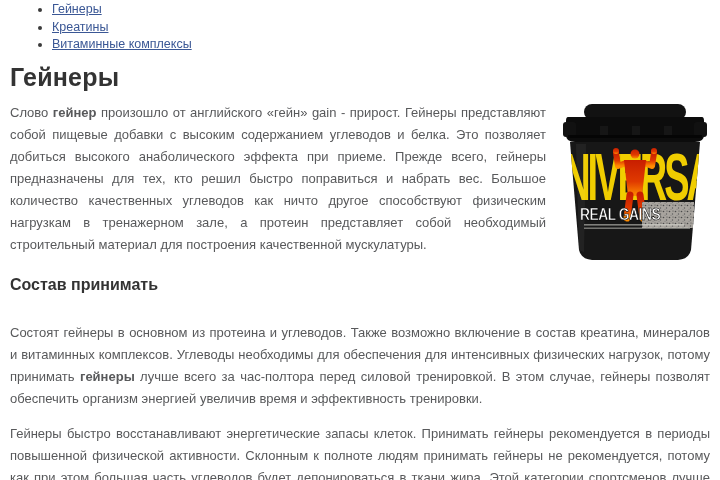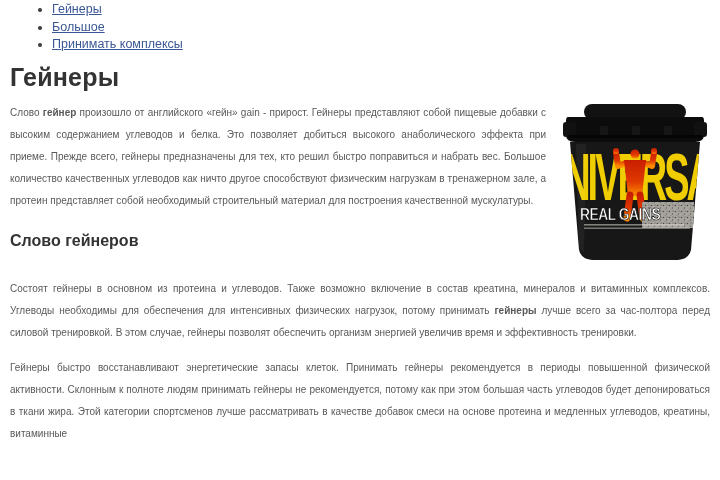--- a/index.html
+++ b/index.html
@@ -29,40 +29,40 @@
   }
   h1.page-title{
     font-size:25px;line-height:26px;margin:10px 0 0 0;
     color:var(--heading);font-weight:bold;letter-spacing:0.2px;
   }
   .intro-wrap{margin-top:12px;}
   .product-image{
     float:right;width:150px;height:160px;margin:0 0 2px 14px;
   }
   p.body-text{
-    font-size:10px;line-height:22px;margin:0;color:var(--text);
+    font-size:13px;line-height:22px;margin:0;color:var(--text);
     text-align:justify;
   }
   p.body-text b{font-weight:bold;}
   h2.section-title{
     font-size:16px;line-height:17px;margin:20px 0 0 0;
     color:var(--heading);font-weight:bold;
   }
   p.composition{margin-top:29px;}
   p.usage{margin-top:13px;}
 </style>
 </head>
 <body>
 
 <div class="page">
 
   <ul class="nav-list">
     <li><a>Гейнеры</a></li>
-    <li><a>Большое</a></li>
-    <li><a>Принимать комплексы</a></li>
+    <li><a>Креатины</a></li>
+    <li><a>Витаминные комплексы</a></li>
   </ul>
 
   <h1 class="page-title">Гейнеры</h1>
 
   <div class="intro-wrap">
 
     <div class="product-image">
       <svg width="150" height="160" viewBox="0 0 150 160">
         <defs>
           <linearGradient id="figGrad" x1="0" y1="0" x2="0" y2="1">
@@ -123,19 +123,19 @@
           </g>
 
           <path d="M16,42 L26,42 L24,150 L19,148 Z" fill="#ffffff" opacity="0.05"></path>
         </g>
       </svg>
     </div>
 
     <p class="body-text"><span>Слово </span><b>гейнер</b><span> произошло от английского «гейн» gain - прирост. Гейнеры представляют собой пищевые добавки с высоким содержанием углеводов и белка. Это позволяет добиться высокого анаболического эффекта при приеме. Прежде всего, гейнеры предназначены для тех, кто решил быстро поправиться и набрать вес. Большое количество качественных углеводов как ничто другое способствуют физическим нагрузкам в тренажерном зале, а протеин представляет собой необходимый строительный материал для построения качественной мускулатуры.</span></p>
   </div>
 
-  <h2 class="section-title">Слово гейнеров</h2>
+  <h2 class="section-title">Состав принимать</h2>
 
   <p class="body-text composition"><span>Состоят гейнеры в основном из протеина и углеводов. Также возможно включение в состав креатина, минералов и витаминных комплексов. Углеводы необходимы для обеспечения для интенсивных физических нагрузок, потому принимать </span><b>гейнеры</b><span> лучше всего за час-полтора перед силовой тренировкой. В этом случае, гейнеры позволят обеспечить организм энергией увеличив время и эффективность тренировки.</span></p>
 
   <p class="body-text usage">Гейнеры быстро восстанавливают энергетические запасы клеток. Принимать гейнеры рекомендуется в периоды повышенной физической активности. Склонным к полноте людям принимать гейнеры не рекомендуется, потому как при этом большая часть углеводов будет депонироваться в ткани жира. Этой категории спортсменов лучше рассматривать в качестве добавок смеси на основе протеина и медленных углеводов, креатины, витаминные</p>
 
 </div>
 
 </body></html>

